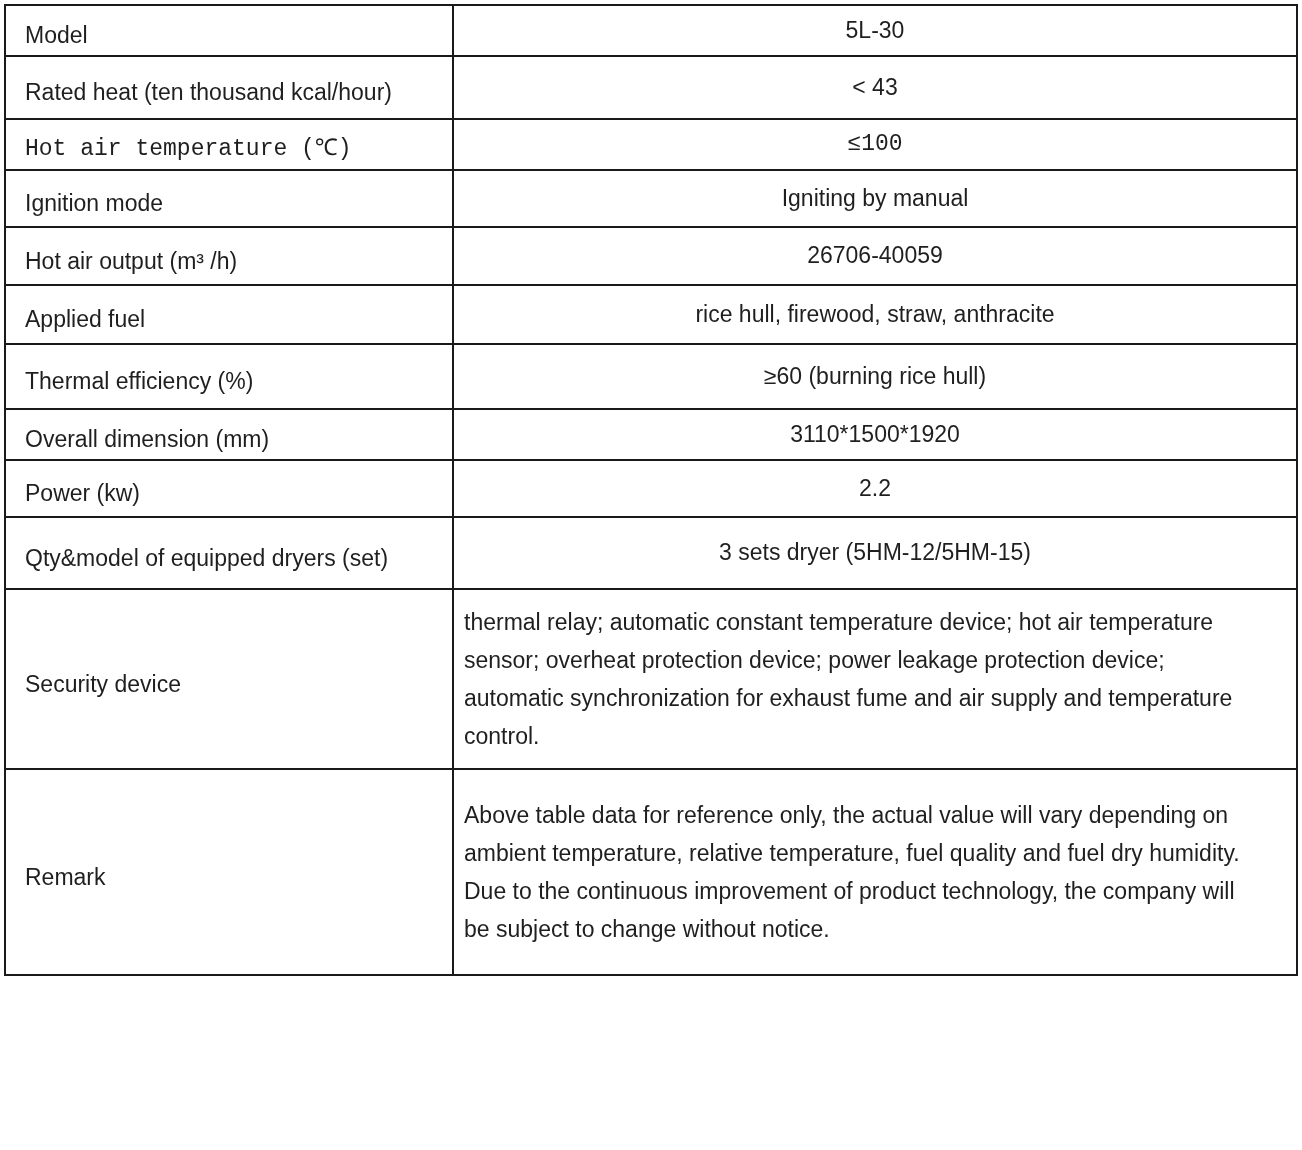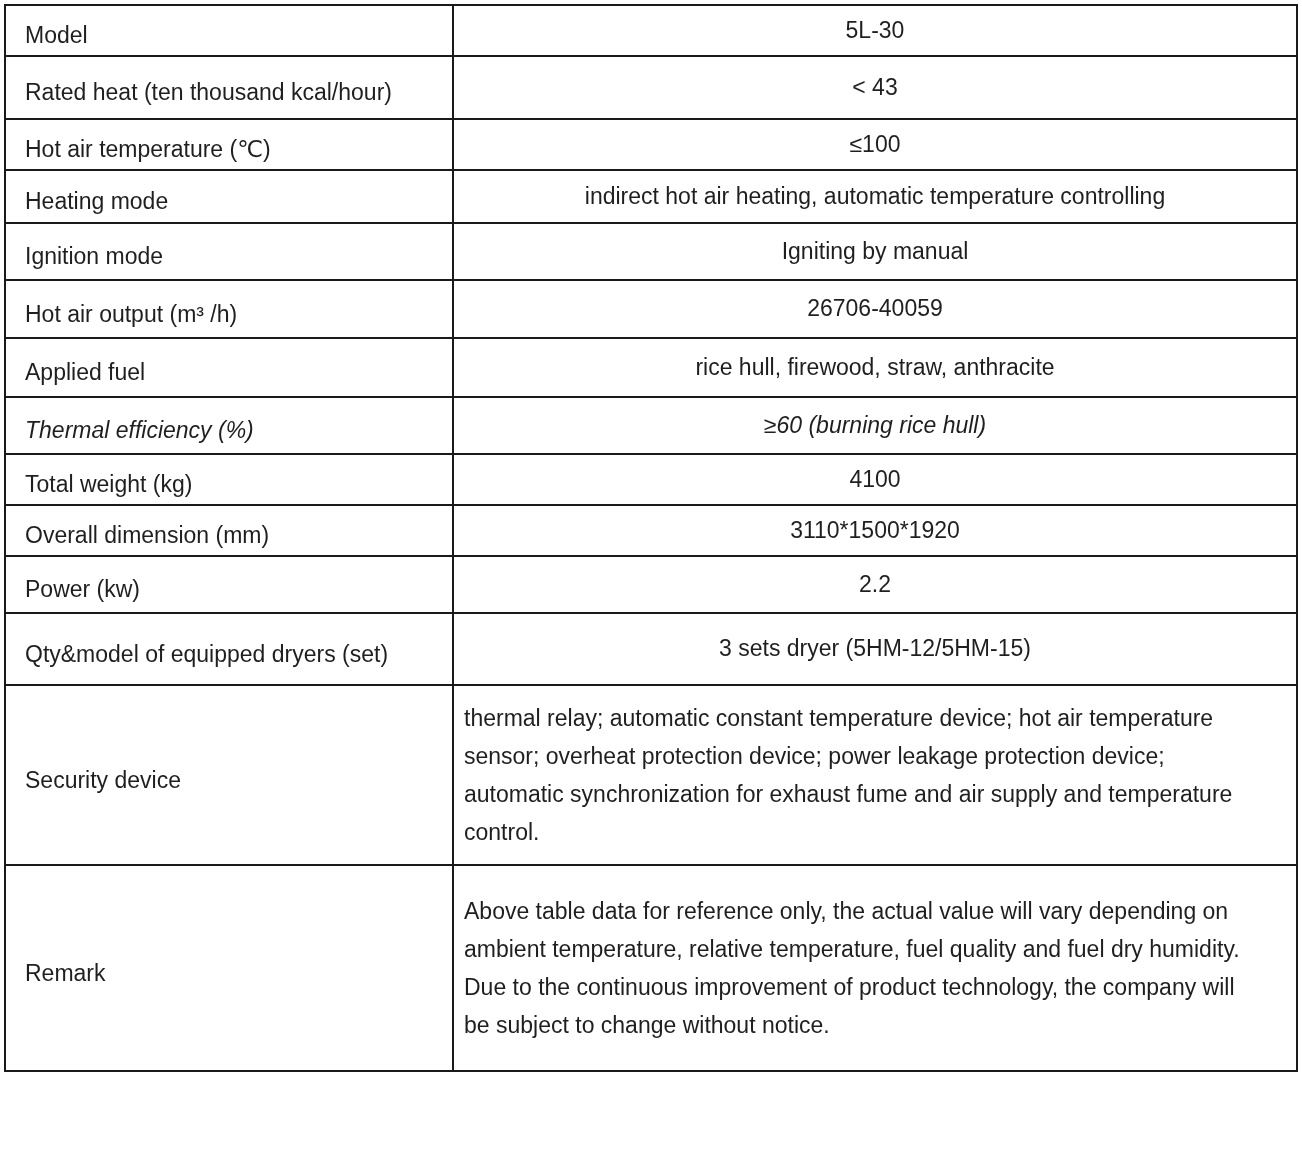--- a/index.html
+++ b/index.html
@@ -40,27 +40,27 @@
     line-height: 1.3;
   }
   td.value.long {
     text-align: left;
     padding: 8px 32px 8px 10px;
     line-height: 38px;
   }
   
   tr.r1  { height: 51px; }
   tr.r2  { height: 63px; }
-  tr.r3  { height: 51px; }
+  tr.r3  { height: 51px; font-family: Liberation Mono, monospace; }
   tr.r4  { height: 53px; }
   tr.r5  { height: 57px; }
   tr.r6  { height: 57px; }
   tr.r7  { height: 58px; }
   tr.r8  { height: 59px; }
-  tr.r9  { height: 57px; font-style: italic; }
+  tr.r9  { height: 65px; }
   tr.r10 { height: 51px; }
   tr.r11 { height: 51px; }
   tr.r12 { height: 57px; }
   tr.r13 { height: 72px; }
   tr.r14 { height: 180px; }
   tr.r15 { height: 206px; }
 </style>
 </head>
 <body>
 
@@ -76,43 +76,35 @@
         <td class="value">5L-30</td>
       </tr>
       <tr class="r2">
         <td class="label">Rated heat (ten thousand kcal/hour)</td>
         <td class="value">&lt; 43</td>
       </tr>
       <tr class="r3">
         <td class="label">Hot air temperature (℃)</td>
         <td class="value">≤100</td>
       </tr>
-      <tr class="r4">
-        <td class="label">Heating mode</td>
-        <td class="value">indirect hot air heating, automatic temperature controlling</td>
-      </tr>
       <tr class="r5">
         <td class="label">Ignition mode</td>
         <td class="value">Igniting by manual</td>
       </tr>
       <tr class="r7">
         <td class="label">Hot air output (m³ /h)</td>
         <td class="value">26706-40059</td>
       </tr>
       <tr class="r8">
         <td class="label">Applied fuel</td>
         <td class="value">rice hull, firewood, straw, anthracite</td>
       </tr>
       <tr class="r9">
         <td class="label">Thermal efficiency (%)</td>
         <td class="value">≥60 (burning rice hull)</td>
-      </tr>
-      <tr class="r10">
-        <td class="label">Total weight (kg)</td>
-        <td class="value">4100</td>
       </tr>
       <tr class="r11">
         <td class="label">Overall dimension (mm)</td>
         <td class="value">3110*1500*1920</td>
       </tr>
       <tr class="r12">
         <td class="label">Power (kw)</td>
         <td class="value">2.2</td>
       </tr>
       <tr class="r13">

